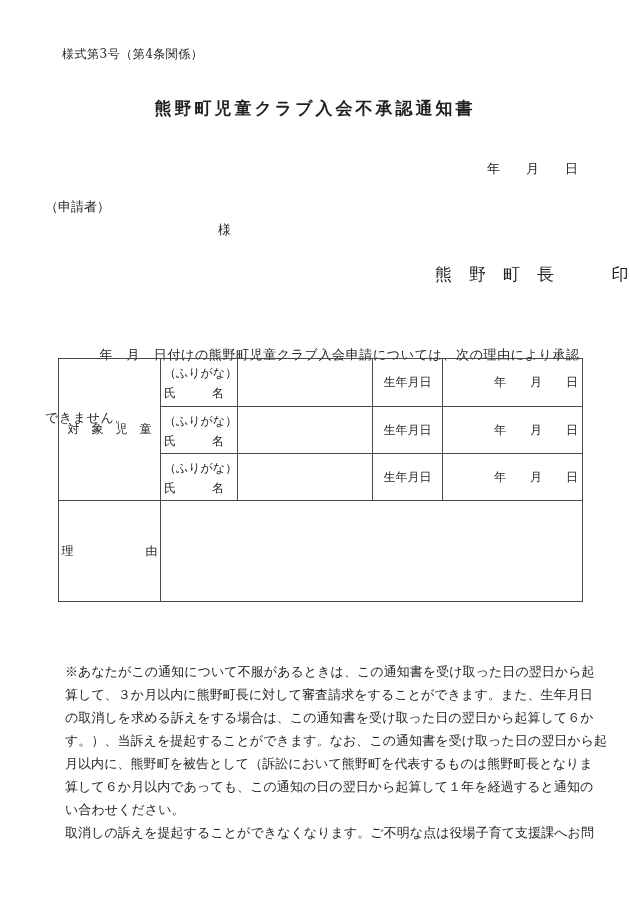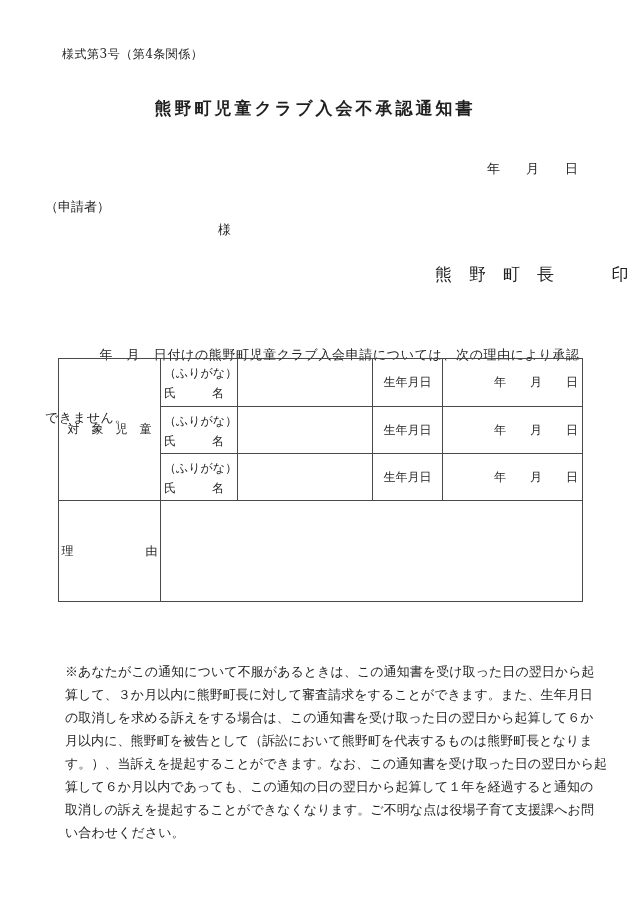--- a/index.html
+++ b/index.html
@@ -155,20 +155,20 @@
         <td class="group-label">理　　　　　　由</td>
         <td colspan="4"></td>
       </tr>
     </tbody>
   </table>
 
   <div class="footnote">
     <div>※あなたがこの通知について不服があるときは、この通知書を受け取った日の翌日から起</div>
     <div>算して、３か月以内に熊野町長に対して審査請求をすることができます。また、生年月日</div>
     <div>の取消しを求める訴えをする場合は、この通知書を受け取った日の翌日から起算して６か</div>
+    <div>す。）、当訴えを提起することができます。なお、この通知書を受け取った日の翌日から起</div>
     <div>月以内に、熊野町を被告として（訴訟において熊野町を代表するものは熊野町長となりま</div>
-    <div>す。）、当訴えを提起することができます。なお、この通知書を受け取った日の翌日から起</div>
     <div>算して６か月以内であっても、この通知の日の翌日から起算して１年を経過すると通知の</div>
+    <div>い合わせください。</div>
     <div>取消しの訴えを提起することができなくなります。ご不明な点は役場子育て支援課へお問</div>
-    <div>い合わせください。</div>
   </div>
 
 </div>
 
 </body></html>

